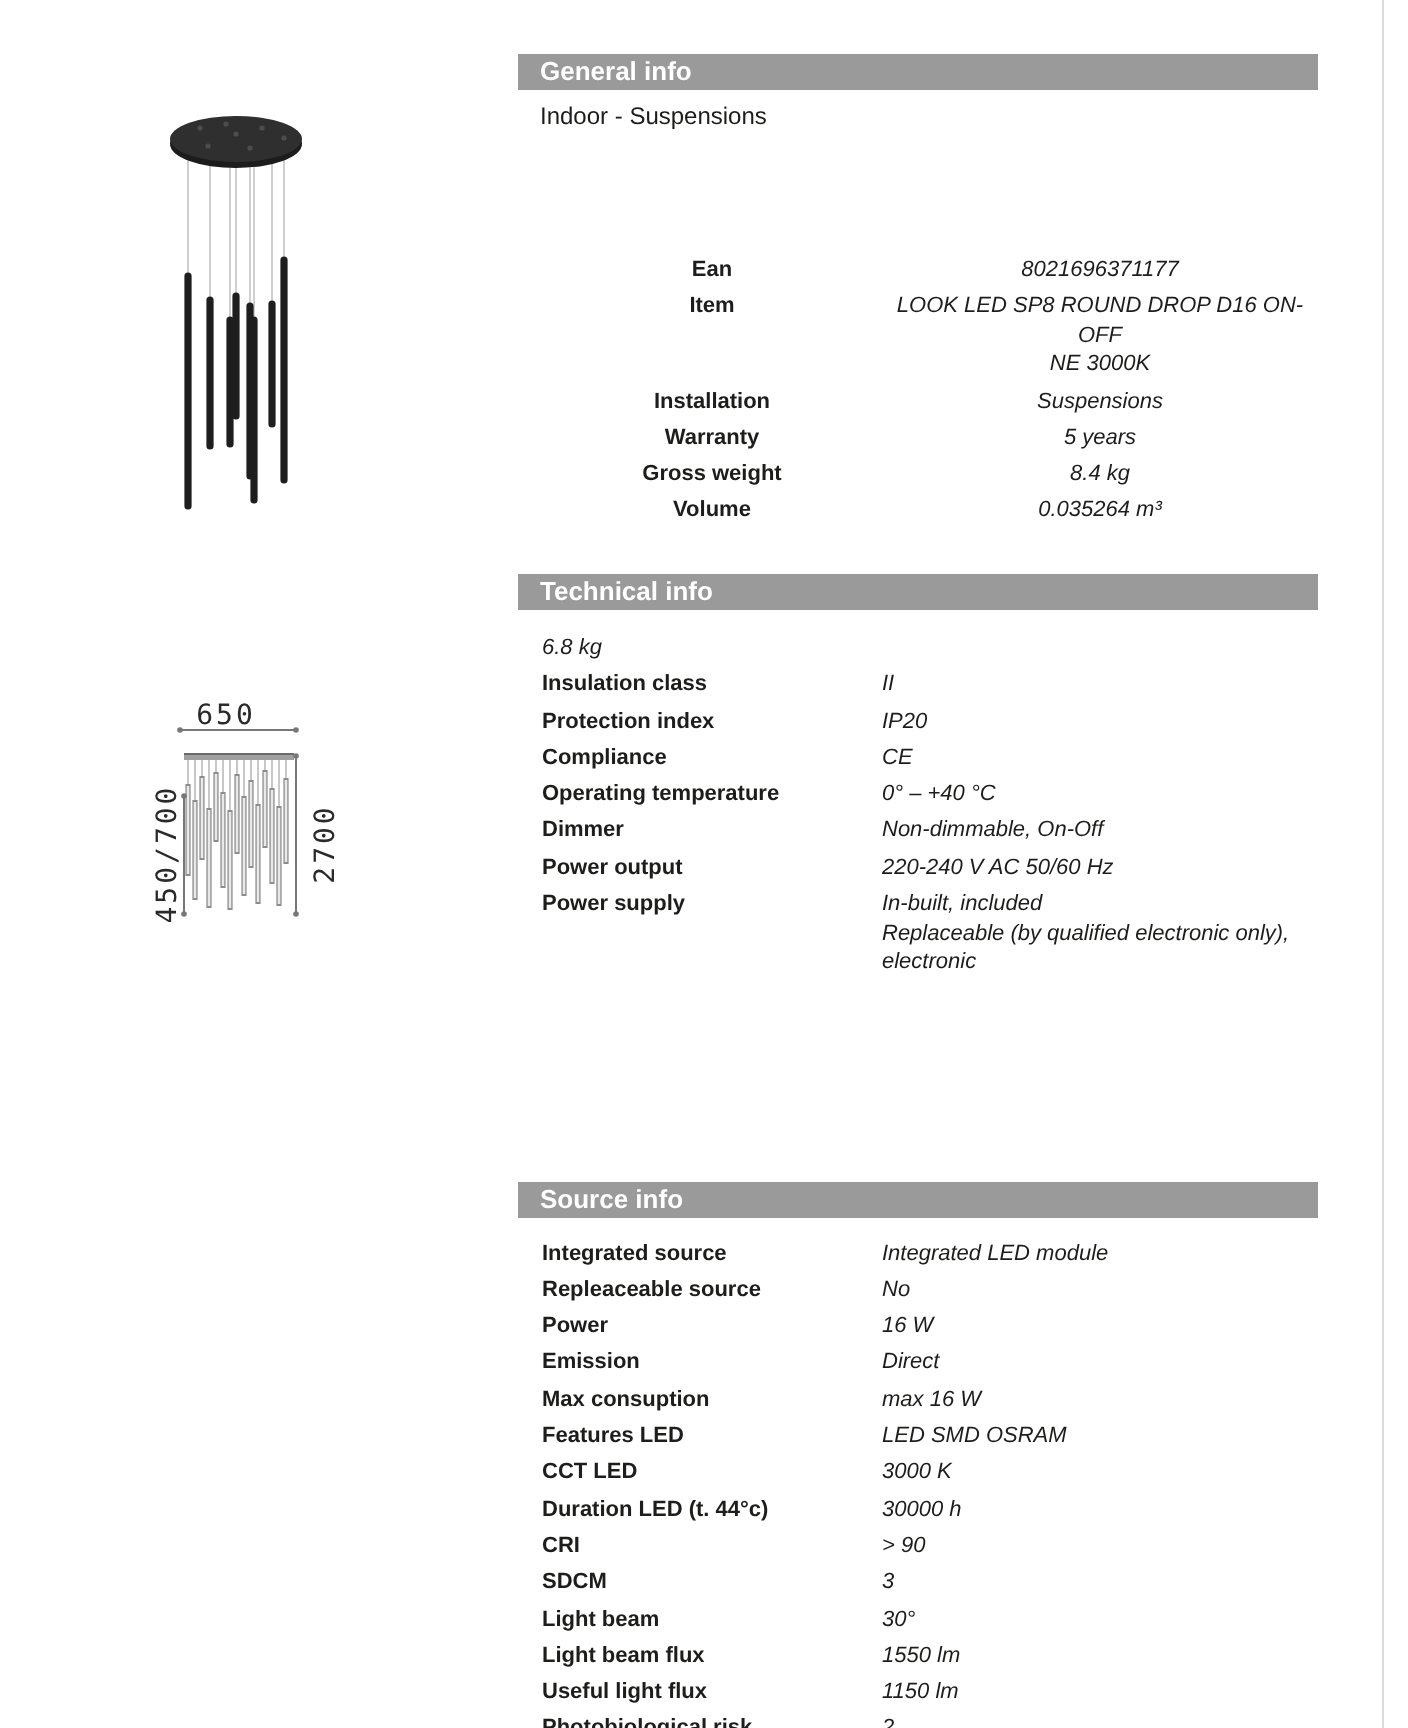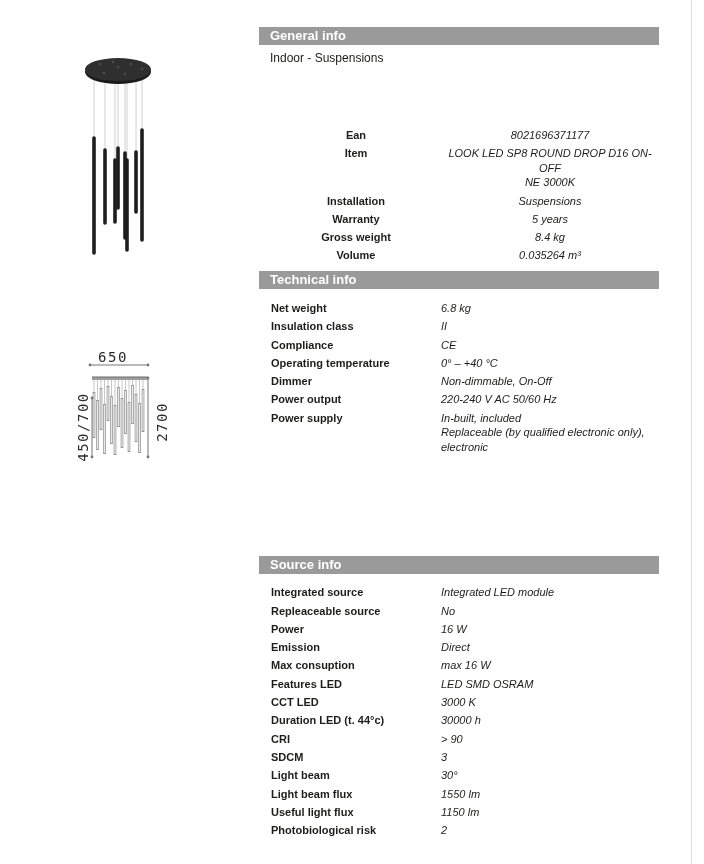--- a/index.html
+++ b/index.html
@@ -11,21 +11,21 @@
   .photo { position:absolute; left:50px; top:35px; width:160px; height:230px; }
   .dim   { position:absolute; left:50px; top:342px; width:180px; height:140px; }
 
   
   .content { position:absolute; left:259px; top:27px; width:400px; }
   .bar { height:18px; background:#9a9a9a; color:#ffffff; font-weight:bold;
          font-size:13px; line-height:18px; padding-left:11px; }
   .subtitle { margin:7px 0 0 11px; font-weight:normal; font-size:12px; line-height:13px; }
   .rows { margin-left:12px; }
   .rows-general { margin-top:63px;text-align:center; }
-  .bar-tech     { margin-top:8px; }
+  .bar-tech     { margin-top:24px; }
   .rows-tech    { margin-top:12px; }
   .bar-source   { margin-top:102px; }
   .rows-source  { margin-top:11px; }
   .row { display:flex; margin-bottom:3.8px; }
   .lbl { flex:none; width:170px; font-weight:bold; font-size:11px; line-height:14.5px; }
   .val { flex:1; font-size:11px; line-height:14.5px; white-space:pre-line;font-style:italic; }
 
   .page-edge { position:absolute; left:691px; top:0; width:1px; height:864px; background:#dcdcdc; }
 
   .dimtext { font-family:"DejaVu Sans Mono", monospace; font-size:14px;
@@ -187,26 +187,29 @@
         <span class="val">0.035264 m³</span>
       </div>
     </div>
 
     <div class="bar bar-tech">
       <span>Technical info</span>
     </div>
 
     <div class="rows rows-tech">
       <div class="row">
-        <span class="lbl">Net weight</span>
         <span class="val">6.8 kg</span>
       </div>
       <div class="row">
         <span class="lbl">Insulation class</span>
         <span class="val">II</span>
+      </div>
+      <div class="row">
+        <span class="lbl">Protection index</span>
+        <span class="val">IP20</span>
       </div>
       <div class="row">
         <span class="lbl">Compliance</span>
         <span class="val">CE</span>
       </div>
       <div class="row">
         <span class="lbl">Operating temperature</span>
         <span class="val">0° – +40 °C</span>
       </div>
       <div class="row">

